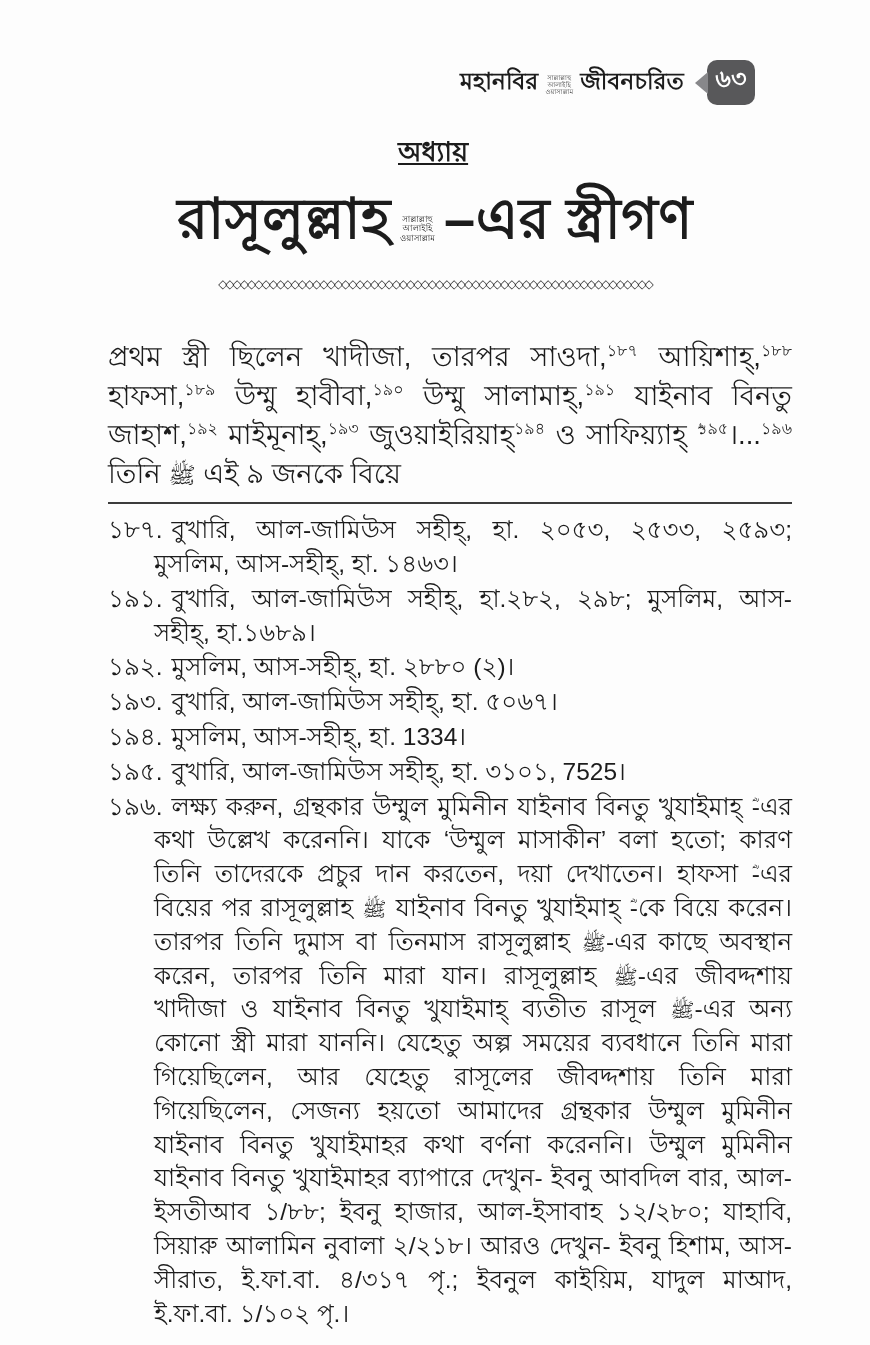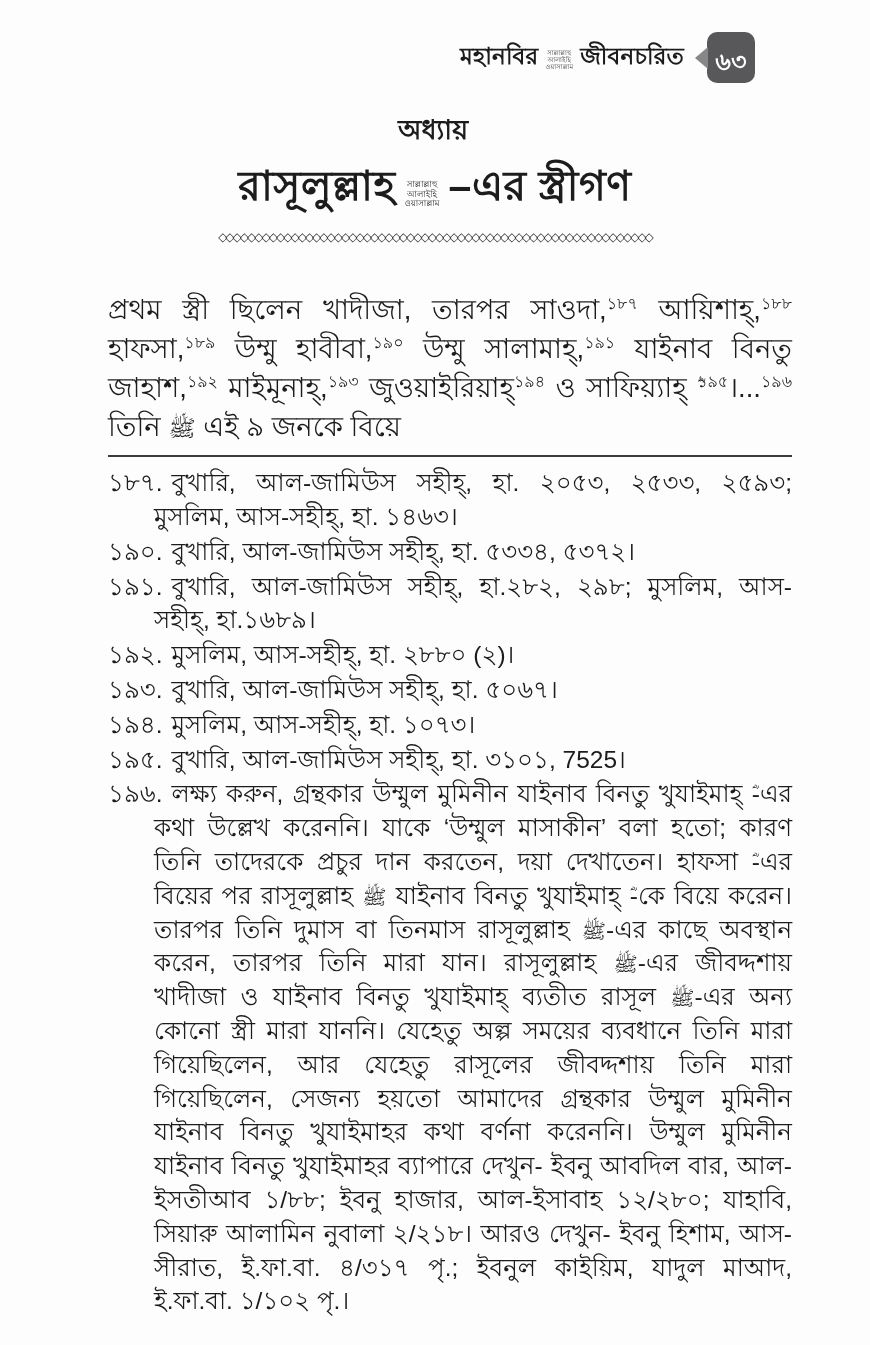--- a/index.html
+++ b/index.html
@@ -8,51 +8,51 @@
     width:870px; height:1345px;
     background:#fdfdfd;
     color:#1c1c1c;
     font-family:"Liberation Sans","DejaVu Sans",sans-serif;
     overflow:hidden;
   }
 
   
   .header {
     display:flex; align-items:center; justify-content:flex-end;
-    padding:32px 115px 0 0;
+    padding:60px 115px 0 0;
   }
   .header-title {
     display:flex; align-items:center; gap:7px;
     font-size:23px; font-weight:bold; letter-spacing:0.2px;
   }
   .pbuh-stack {
     display:inline-block; text-align:center;
     font-size:6.5px; font-weight:normal; line-height:1.08;
     color:#3a3a3a; transform:translateY(2px);
   }
   .page-badge {
     position:relative; margin-left:16px;
-    width:48px; height:51px; background:#58585a; border-radius:10px;
-    display:flex; align-items:flex-end; justify-content:center;
+    width:48px; height:45px; background:#58585a; border-radius:10px;
+    display:flex; align-items:flex-start; justify-content:center;
     color:#fff; font-size:24px; font-weight:bold;
   }
   .page-badge::before {
     content:""; position:absolute; left:-12px; top:50%;
     transform:translateY(-50%);
     border-top:11px solid transparent; border-bottom:11px solid transparent;
     border-right:13px solid #87878a;
   }
 
   
-  .chapter-label { margin:26px 16px 0 398px; font-size:27px; font-weight:bold; }
+  .chapter-label { margin:26px 16px 0 398px; font-size:27px; font-weight:bold;text-decoration:underline; }
   .title-row {
     display:flex; align-items:center; justify-content:center;
     gap:9px; margin-top:0px;
   }
-  .title-big { font-size:41px; font-weight:800; letter-spacing:0.5px; }
+  .title-big { font-size:56px; font-weight:800; letter-spacing:0.5px; }
   .title-pbuh {
     display:inline-block; text-align:center;
     font-size:8.5px; line-height:1.12; color:#222;
     transform:translateY(6px);
   }
   .ornament-divider {
     text-align:center; margin-top:7px;
     font-size:12px; letter-spacing:-2px; color:#2e2e2e;
     white-space:nowrap; overflow:hidden;
   }
@@ -116,22 +116,21 @@
   </div>
 
   <div class="ornament-divider">◇◇◇◇◇◇◇◇◇◇◇◇◇◇◇◇◇◇◇◇◇◇◇◇◇◇◇◇◇◇◇◇◇◇◇◇◇◇◇◇◇◇◇◇◇◇◇◇◇◇◇◇◇◇◇◇◇◇◇◇</div>
 
   <div class="main-paragraph"><span>প্রথম স্ত্রী ছিলেন খাদীজা, তারপর সাওদা,</span><span class="sup">১৮৭</span><span> আয়িশাহ্‌,</span><span class="sup">১৮৮</span><span> হাফসা,</span><span class="sup">১৮৯</span><span> উম্মু হাবীবা,</span><span class="sup">১৯০</span><span> উম্মু সালামাহ্‌,</span><span class="sup">১৯১</span><span> যাইনাব বিনতু জাহাশ,</span><span class="sup">১৯২</span><span> মাইমূনাহ্‌,</span><span class="sup">১৯৩</span><span> জুওয়াইরিয়াহ্‌</span><span class="sup">১৯৪</span><span> ও সাফিয়্যাহ্‌ </span><span class="sym">ؓ</span><span class="sup">১৯৫</span><span>।...</span><span class="sup">১৯৬</span><span> তিনি </span><span class="sym">ﷺ</span><span> এই ৯ জনকে বিয়ে</span></div>
 
   <hr class="fn-rule">
 
   <div class="footnotes">
     <div class="footnote"><span class="fn-num">১৮৭.</span><span><span>বুখারি, আল-জামিউস সহীহ্‌, হা. ২০৫৩, ২৫৩৩, ২৫৯৩; মুসলিম, আস-সহীহ্‌, হা. ১৪৬৩।</span></span></div>
-    <div class="footnote"><span class="fn-num">১৯০.</span><span><span>বুখারি, আল-জামিউস সহীহ্‌, হা. ৫৩৩৪, ৫৩৭২।</span></span></div>
     <div class="footnote"><span class="fn-num">১৯১.</span><span><span>বুখারি, আল-জামিউস সহীহ্‌, হা.২৮২, ২৯৮; মুসলিম, আস-সহীহ্‌, হা.১৬৮৯।</span></span></div>
     <div class="footnote"><span class="fn-num">১৯২.</span><span><span>মুসলিম, আস-সহীহ্‌, হা. ২৮৮০ (২)।</span></span></div>
     <div class="footnote"><span class="fn-num">১৯৩.</span><span><span>বুখারি, আল-জামিউস সহীহ্‌, হা. ৫০৬৭।</span></span></div>
-    <div class="footnote"><span class="fn-num">১৯৪.</span><span><span>মুসলিম, আস-সহীহ্‌, হা. ১০৭৩।</span></span></div>
+    <div class="footnote"><span class="fn-num">১৯৪.</span><span><span>মুসলিম, আস-সহীহ্‌, হা. 1334।</span></span></div>
     <div class="footnote"><span class="fn-num">১৯৫.</span><span><span>বুখারি, আল-জামিউস সহীহ্‌, হা. ৩১০১, 7525।</span></span></div>
     <div class="footnote"><span class="fn-num">১৯৬.</span><span><span>লক্ষ্য করুন, গ্রন্থকার উম্মুল মুমিনীন যাইনাব বিনতু খুযাইমাহ্‌ </span><span class="sym">ؓ</span><span>-এর কথা উল্লেখ করেননি। যাকে ‘উম্মুল মাসাকীন’ বলা হতো; কারণ তিনি তাদেরকে প্রচুর দান করতেন, দয়া দেখাতেন। হাফসা </span><span class="sym">ؓ</span><span>-এর বিয়ের পর রাসূলুল্লাহ </span><span class="sym">ﷺ</span><span> যাইনাব বিনতু খুযাইমাহ্‌ </span><span class="sym">ؓ</span><span>-কে বিয়ে করেন। তারপর তিনি দুমাস বা তিনমাস রাসূলুল্লাহ </span><span class="sym">ﷺ</span><span>-এর কাছে অবস্থান করেন, তারপর তিনি মারা যান। রাসূলুল্লাহ </span><span class="sym">ﷺ</span><span>-এর জীবদ্দশায় খাদীজা ও যাইনাব বিনতু খুযাইমাহ্‌ ব্যতীত রাসূল </span><span class="sym">ﷺ</span><span>-এর অন্য কোনো স্ত্রী মারা যাননি। যেহেতু অল্প সময়ের ব্যবধানে তিনি মারা গিয়েছিলেন, আর যেহেতু রাসূলের জীবদ্দশায় তিনি মারা গিয়েছিলেন, সেজন্য হয়তো আমাদের গ্রন্থকার উম্মুল মুমিনীন যাইনাব বিনতু খুযাইমাহর কথা বর্ণনা করেননি। উম্মুল মুমিনীন যাইনাব বিনতু খুযাইমাহর ব্যাপারে দেখুন- ইবনু আবদিল বার, আল-ইসতীআব ১/৮৮; ইবনু হাজার, আল-ইসাবাহ ১২/২৮০; যাহাবি, সিয়ারু আলামিন নুবালা ২/২১৮। আরও দেখুন- ইবনু হিশাম, আস-সীরাত, ই.ফা.বা. ৪/৩১৭ পৃ.; ইবনুল কাইয়িম, যাদুল মাআদ, ই.ফা.বা. ১/১০২ পৃ.।</span></span></div>
   </div>
 
 </div>
 
 </body></html>

